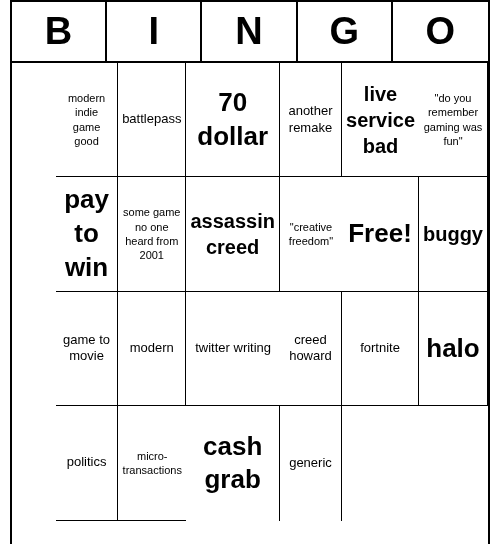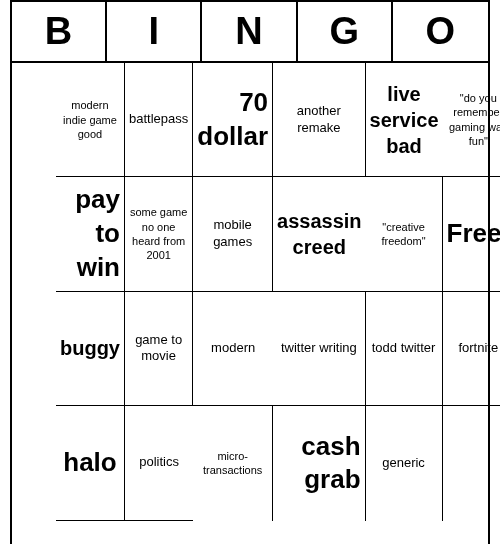--- a/index.html
+++ b/index.html
@@ -51,21 +51,20 @@
     }
     .bingo-cell:nth-child(5n) {
       border-right: none;
     }
     .bingo-cell:nth-child(n+21) {
       border-bottom: none;
     }
     .bingo-cell.large {
       font-size: 26px;
       font-weight: bold;
-      text-align: right;
     }
     .bingo-cell.medium {
       font-size: 20px;
       font-weight: bold;
       text-align: center;
     }
     .bingo-cell.small {
       font-size: 11px;
     }
   </style>
@@ -82,29 +81,28 @@
     </div>
   <div class="bingo-grid">
   <div class="bingo-cell small">modern indie game good</div>
       <div class="bingo-cell ">battlepass</div>
       <div class="bingo-cell large">70 dollar</div>
       <div class="bingo-cell ">another remake</div>
       <div class="bingo-cell medium">live service bad</div>
       <div class="bingo-cell small">"do you remember gaming was fun"</div>
       <div class="bingo-cell large">pay to win</div>
       <div class="bingo-cell small">some game no one heard from 2001</div>
-      <div class="bingo-cell ">mobile games</div>
       <div class="bingo-cell medium">assassin creed</div>
       <div class="bingo-cell small">"creative freedom"</div>
       <div class="bingo-cell large">Free!</div>
       <div class="bingo-cell medium">buggy</div>
       <div class="bingo-cell ">game to movie</div>
       <div class="bingo-cell ">modern</div>
       <div class="bingo-cell ">twitter writing</div>
-      <div class="bingo-cell ">todd twitter</div>
+      <div class="bingo-cell ">creed howard</div>
       <div class="bingo-cell ">fortnite</div>
       <div class="bingo-cell large">halo</div>
       <div class="bingo-cell ">politics</div>
       <div class="bingo-cell small">micro-transactions</div>
       <div class="bingo-cell large">cash grab</div>
       <div class="bingo-cell ">generic</div>
     </div>
 </div>
 
 </body></html>

